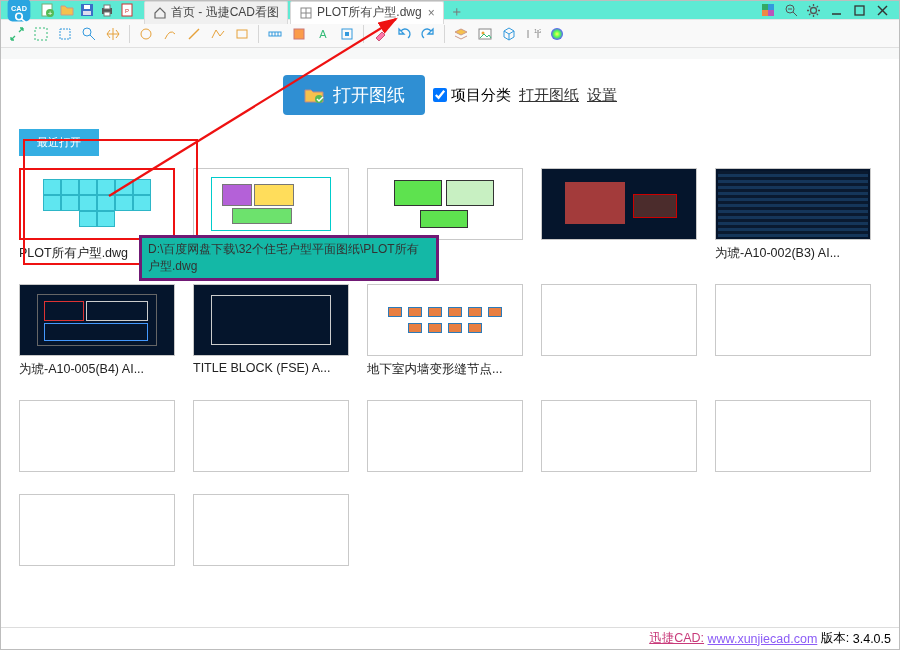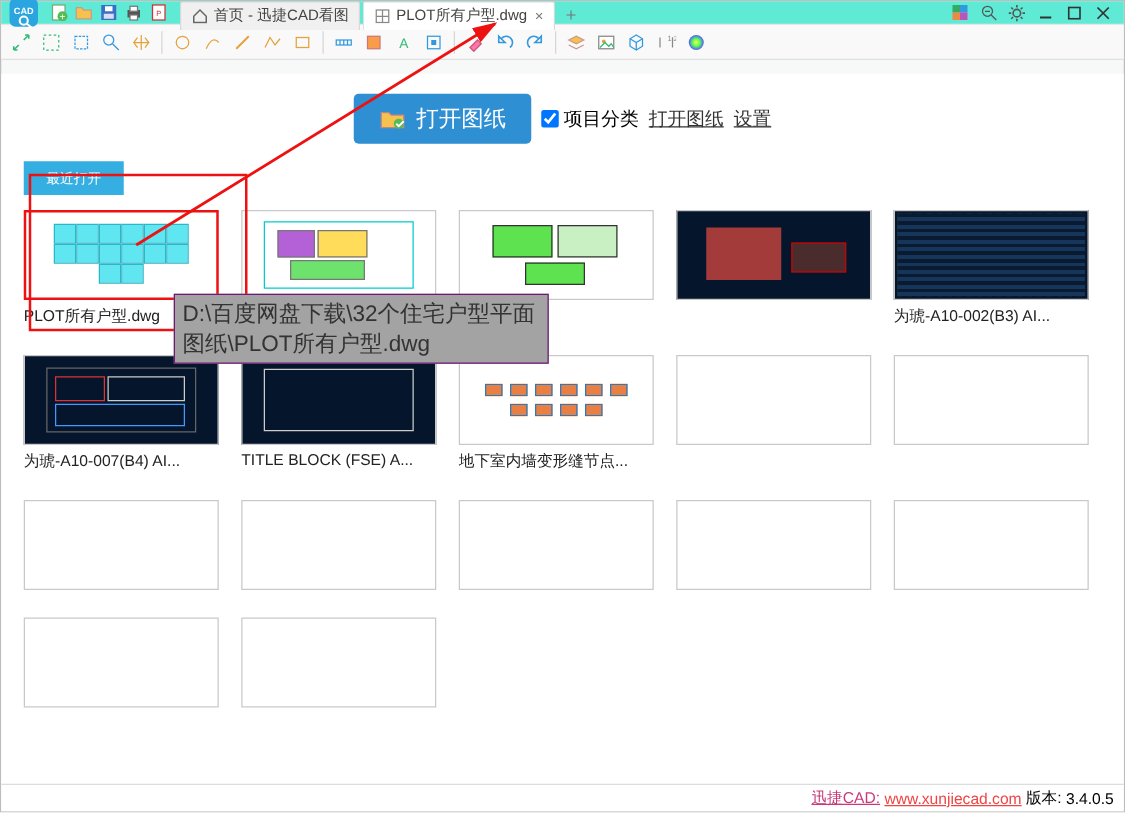--- a/index.html
+++ b/index.html
@@ -37,27 +37,27 @@
     .sectitle{ display:inline-block; background:#35aee2; color:#fff; font-size:11px; padding:6px 18px; margin-bottom:12px; }
 
     .grid{ width:100%; display:grid; grid-template-columns:repeat(5,156px); grid-auto-rows:auto; gap:22px 18px; }
     .card{ width:156px; }
     .thumb{ width:156px; height:72px; border:1px solid #c9c9c9; background:#fff; display:flex; align-items:center; justify-content:center; position:relative; overflow:hidden; cursor:pointer; }
     .thumb.dark{ background:#05152c; }
     .cap{ font-size:12.5px; color:#222; margin-top:5px; white-space:nowrap; overflow:hidden; text-overflow:ellipsis; }
 
     .card.hl .thumb{ border:2px solid #e11; }
 
-    .tooltip{ position:absolute; left:138px; top:234px; background:#a3a3a3; border:1px solid #701a75; font-size:18px; color:#333; padding:3px 6px; z-index:30; max-width:300px; word-break:break-all; }
+    .tooltip{ position:absolute; left:138px; top:234px; background:#14b8a6; border:3px solid #701a75; font-size:12px; color:#333; padding:3px 6px; z-index:30; max-width:300px; word-break:break-all; }
 
     .arrow{ position:absolute; z-index:25; pointer-events:none; }
 
     .statusbar{ position:absolute; left:0; right:0; bottom:0; height:22px; border-top:1px solid #ddd; display:flex; align-items:center; justify-content:flex-end; font-size:12.5px; padding:0 8px; background:#fff; }
     .statusbar .brand{ color:#c83a7a; text-decoration:underline; }
-    .statusbar a{ color:#ef4444; text-decoration:underline; }
+    .statusbar a{ color:#8b5cf6; text-decoration:underline; }
 
     
     .mini-blue{ width:110px; height:48px; display:flex; flex-wrap:wrap; gap:2px; align-content:flex-start; justify-content:center; }
     .mini-blue span{ width:16px; height:14px; background:#5fe6f0; outline:1px solid #2db6c7; }
     .mini-plan{ width:120px; height:54px; border:1px solid #0cc; position:relative; }
     .mini-plan i{ position:absolute; background:#b461d8; border:1px solid #777; }
     .mini-plan i:nth-child(1){left:10px;top:6px;width:30px;height:22px;}
     .mini-plan i:nth-child(2){left:42px;top:6px;width:40px;height:22px;background:#ffdd5b;}
     .mini-plan i:nth-child(3){left:20px;top:30px;width:60px;height:16px;background:#6de26d;}
     .mini-green{ width:110px; height:56px; position:relative; }
@@ -417,21 +417,21 @@
           <div class="cap">为琥-A10-002(B3) AI...</div>
         </div>
         <div class="card">
           <div class="thumb dark">
             <div class="mini-redplan">
               <i></i>
               <i></i>
               <i></i>
             </div>
           </div>
-          <div class="cap">为琥-A10-007(B4) AI...</div>
+          <div class="cap">为琥-A10-005(B4) AI...</div>
         </div>
         <div class="card">
           <div class="thumb dark">
             <div class="mini-frame"></div>
           </div>
           <div class="cap">TITLE BLOCK (FSE) A...</div>
         </div>
         <div class="card">
           <div class="thumb">
             <div class="mini-icons">

